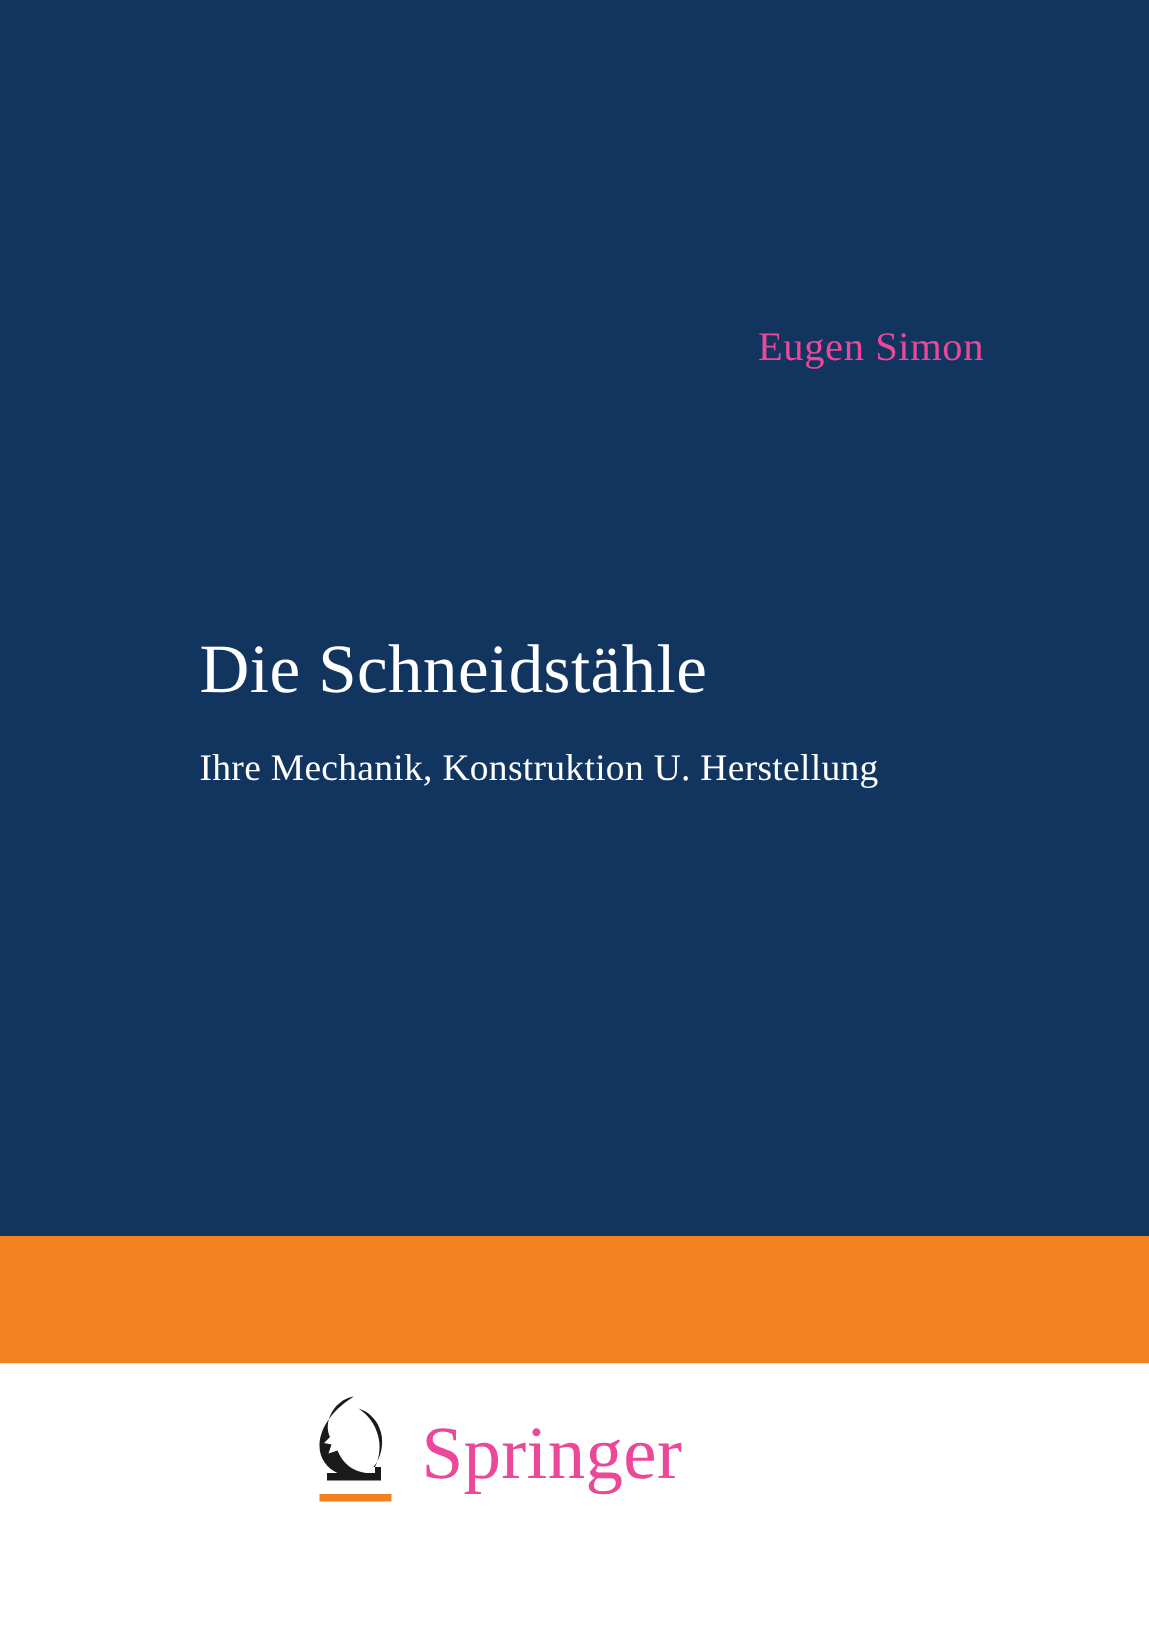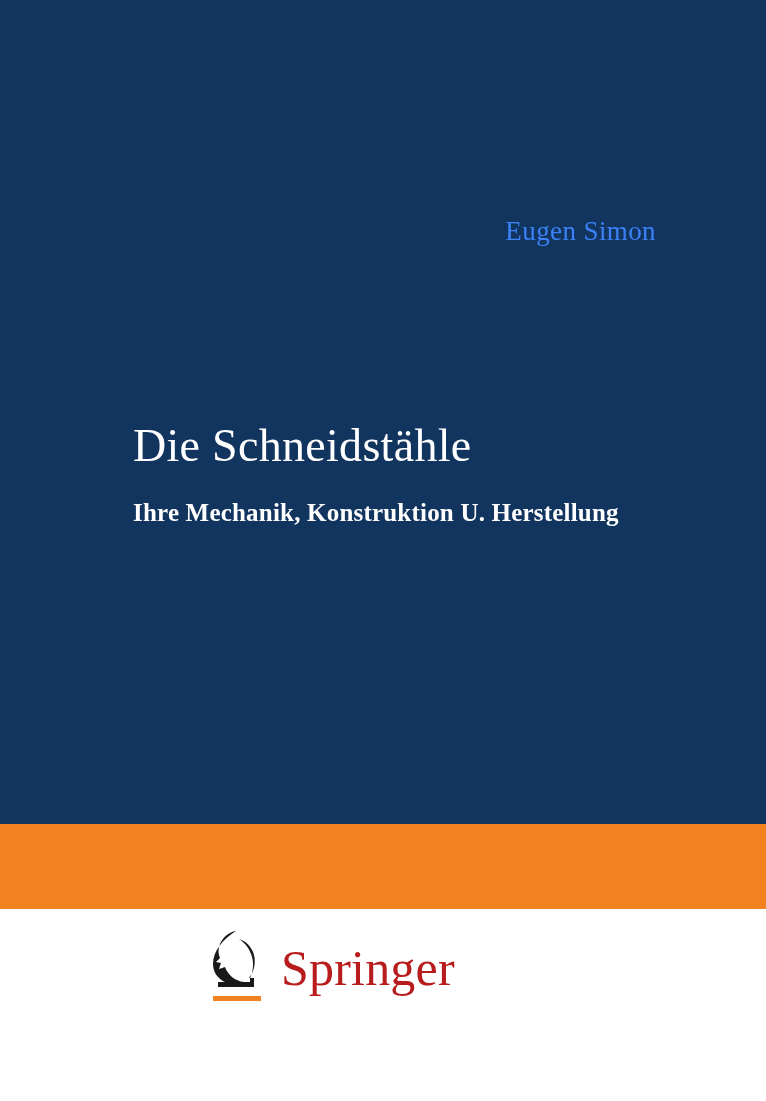--- a/index.html
+++ b/index.html
@@ -40,21 +40,21 @@
     left: 0;
     top: 909px;
     width: 766px;
     height: 192px;
     background: #ffffff;
   }
   .author {
     position: absolute;
     right: 110px;
     top: 216px;
-    color: #3b82f6;
+    color: #ec4899;
     font-size: 27px;
     letter-spacing: 0.4px;
     white-space: nowrap;
     text-align: right;
   }
   .title-block {
     position: absolute;
     left: 133px;
     top: 420px;
     width: 560px;
@@ -65,21 +65,21 @@
     line-height: 1.12;
     letter-spacing: 0.3px;
     margin: 0;
     font-weight: normal;
   }
   .book-subtitle {
     color: #ffffff;
     font-size: 25px;
     line-height: 1.2;
     margin: 26px 0 12px 0;
-    font-weight: bold;
+    font-weight: normal;
     letter-spacing: 0.2px;
   }
   .publisher {
     position: absolute;
     left: 205px;
     top: 925px;
     display: flex;
     align-items: flex-end;
     gap: 14px;
   }
@@ -90,21 +90,21 @@
   }
   .logo-underline {
     position: absolute;
     left: 8px;
     bottom: 2px;
     width: 48px;
     height: 5px;
     background: #f28220;
   }
   .publisher-name {
-    color: #b91c1c;
+    color: #ec4899;
     font-size: 50px;
     line-height: 1;
     padding-bottom: 10px;
     letter-spacing: 0.2px;
   }
 </style>
 </head>
 <body>
 
 <div class="cover">

